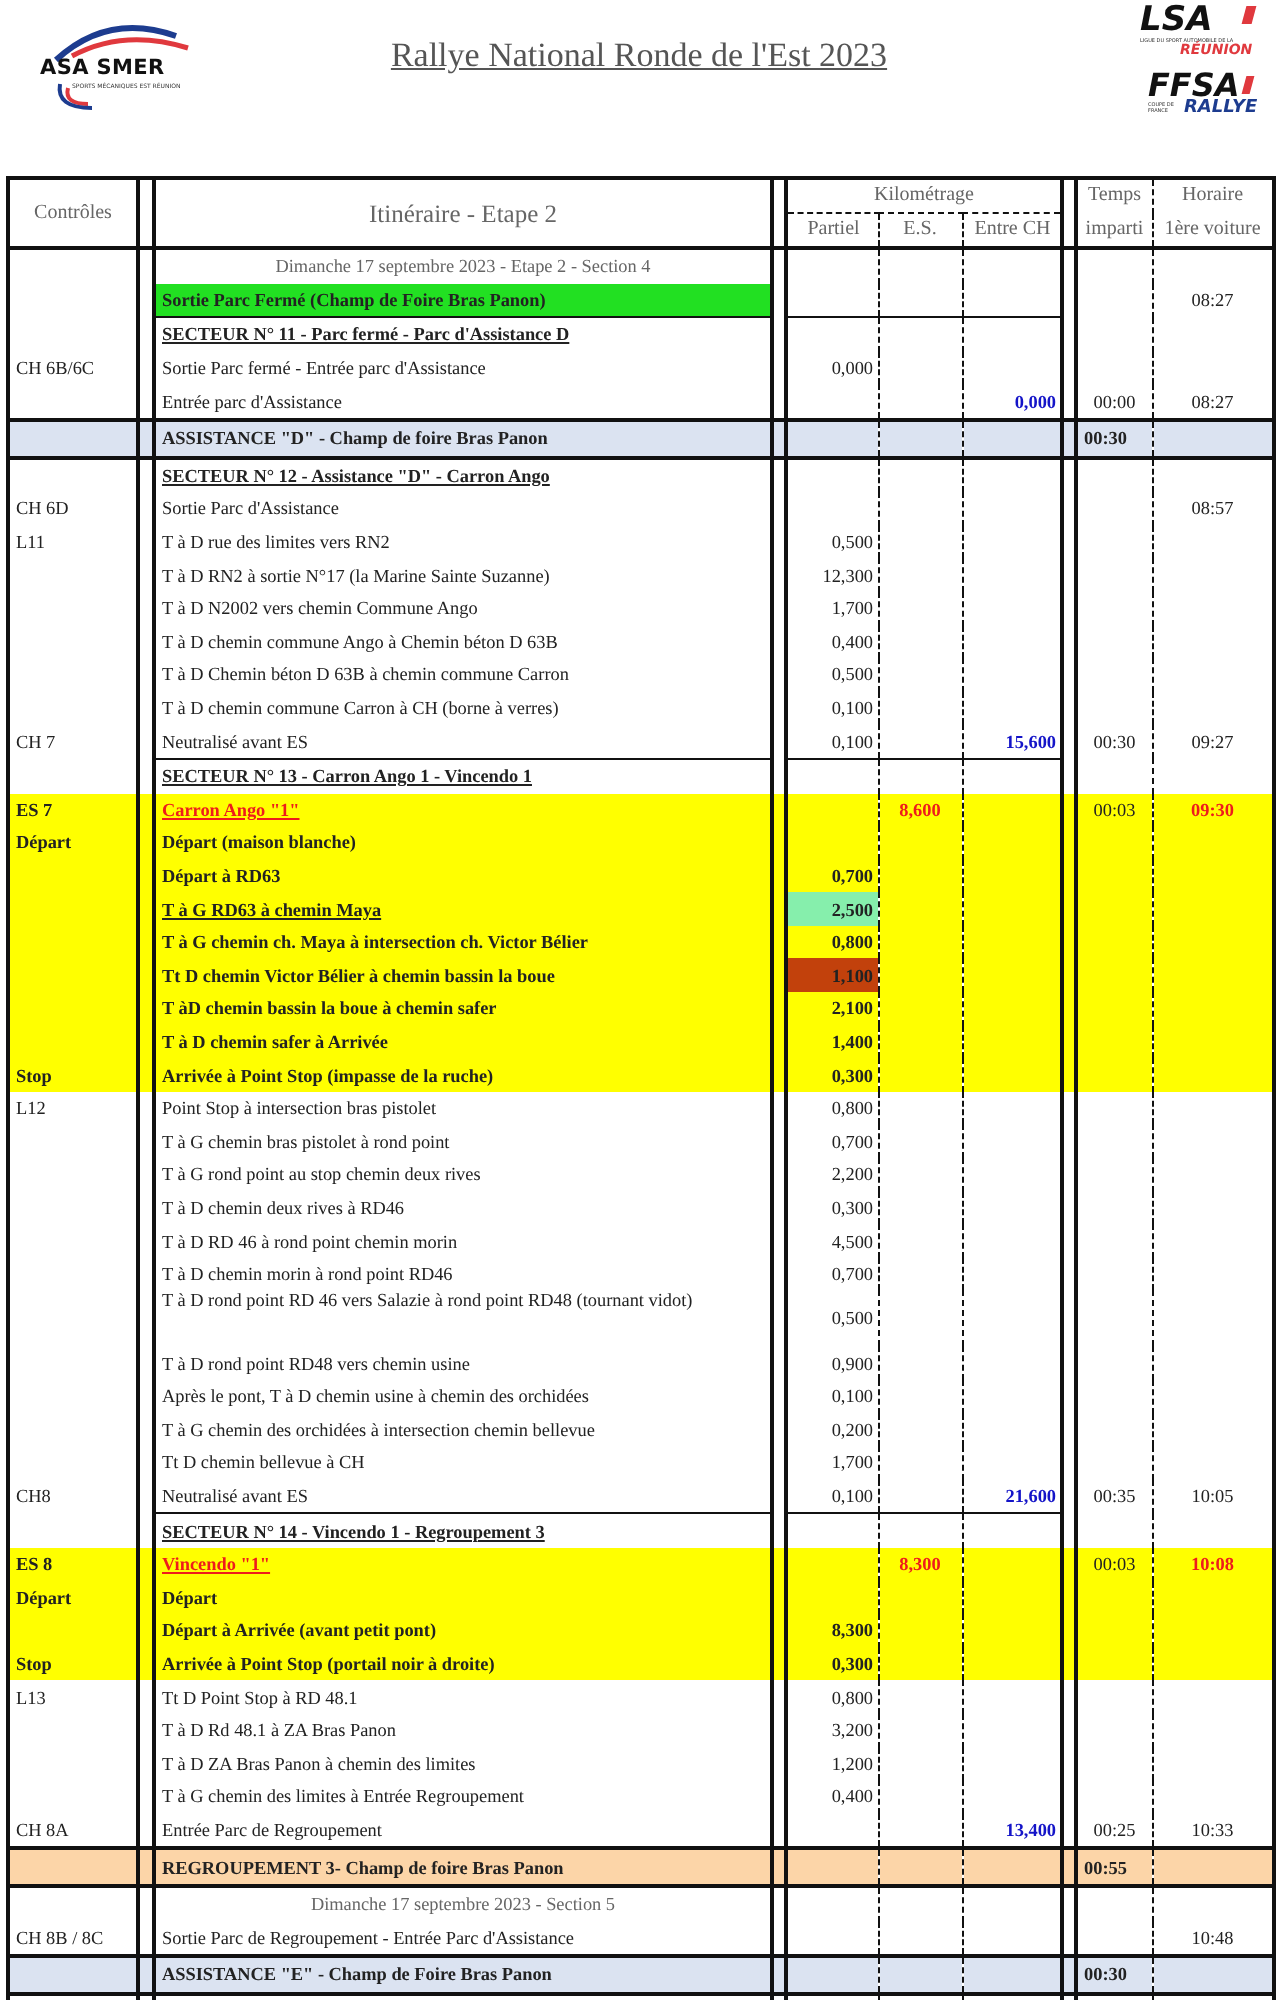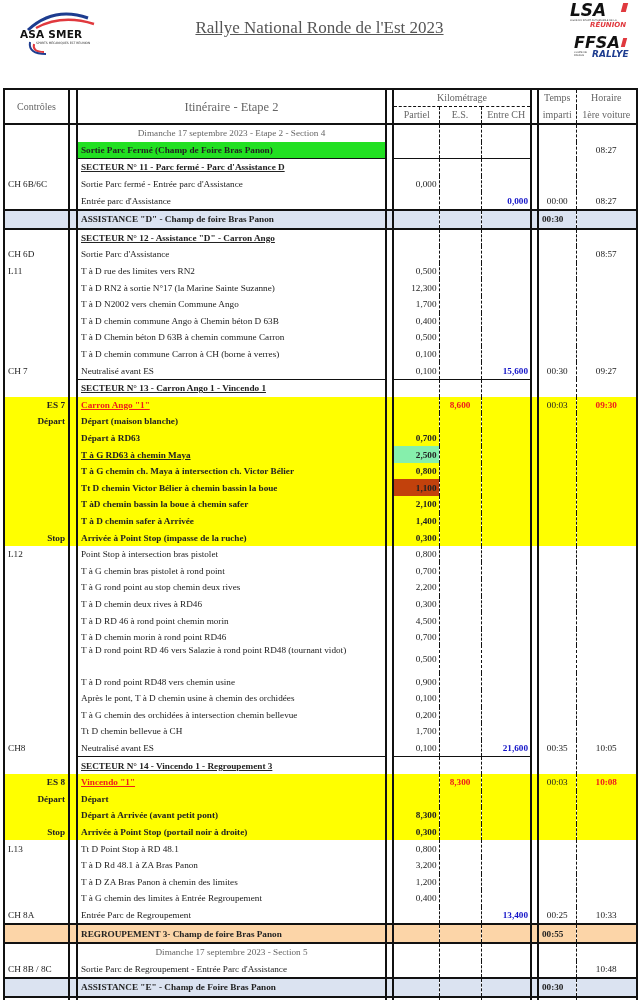--- a/index.html
+++ b/index.html
@@ -37,21 +37,21 @@
   .hdr .big { font-size:12.5px; }
   .hdr-top td { border-top:2px solid #111; }
   .hdr-bottom td { border-bottom:2px solid #111; }
   .km-head { border-bottom:1.5px dashed #111; }
   .date { text-align:center; color:#666; }
   .green { background:#22e022; font-weight:bold; color:#222; }
   .sector { font-weight:bold; text-decoration:underline; }
   .ybg td { background:#ffff00; }
   .ybg td.gap { background:#ffff00; }
   .bold td { font-weight:bold; }
-  .es-ctrl { text-align:right; font-weight:bold;font-family:Liberation Serif, serif; }
+  .es-ctrl { text-align:left; font-weight:bold;font-family:Liberation Serif, serif; }
   .red { color:#ee1c1c; font-weight:bold; }
   .redu { color:#ee1c1c; font-weight:bold; text-decoration:underline; }
   .blue { color:#1414c8; font-weight:bold; }
   .assist td { background:#dbe3f1; font-weight:bold; border-top:2px solid #111; border-bottom:2px solid #111; }
   .regroup td { background:#fcd5a8; font-weight:bold; border-top:2px solid #111; border-bottom:2px solid #111; }
   .tall td { height:28px; }
 </style>
 </head>
 <body>
 

